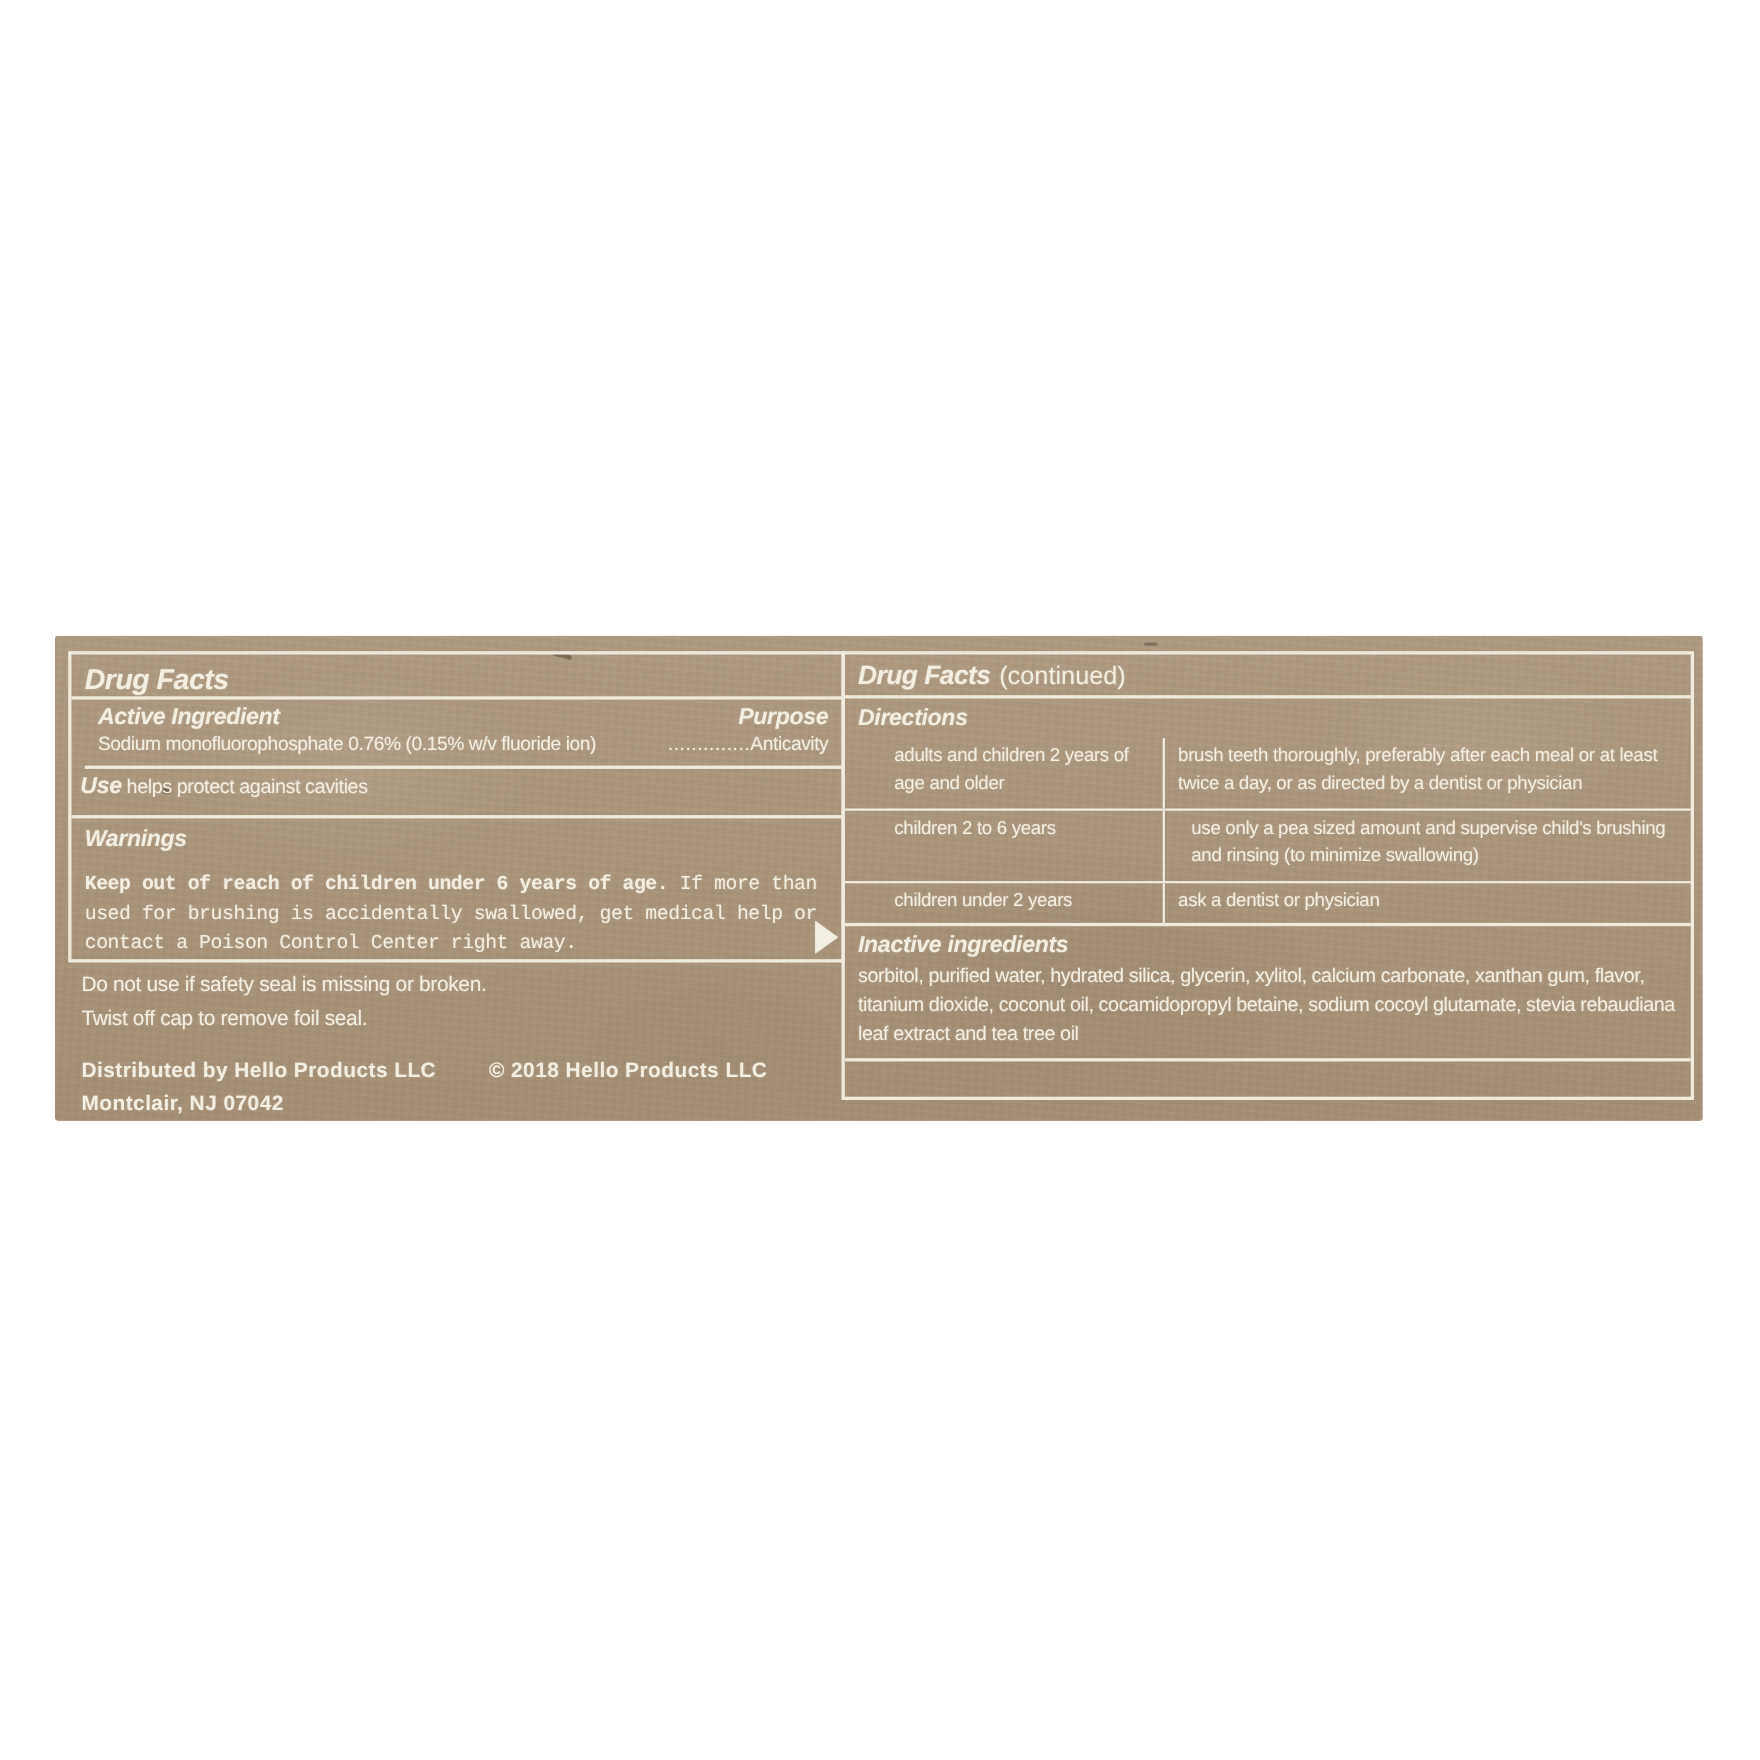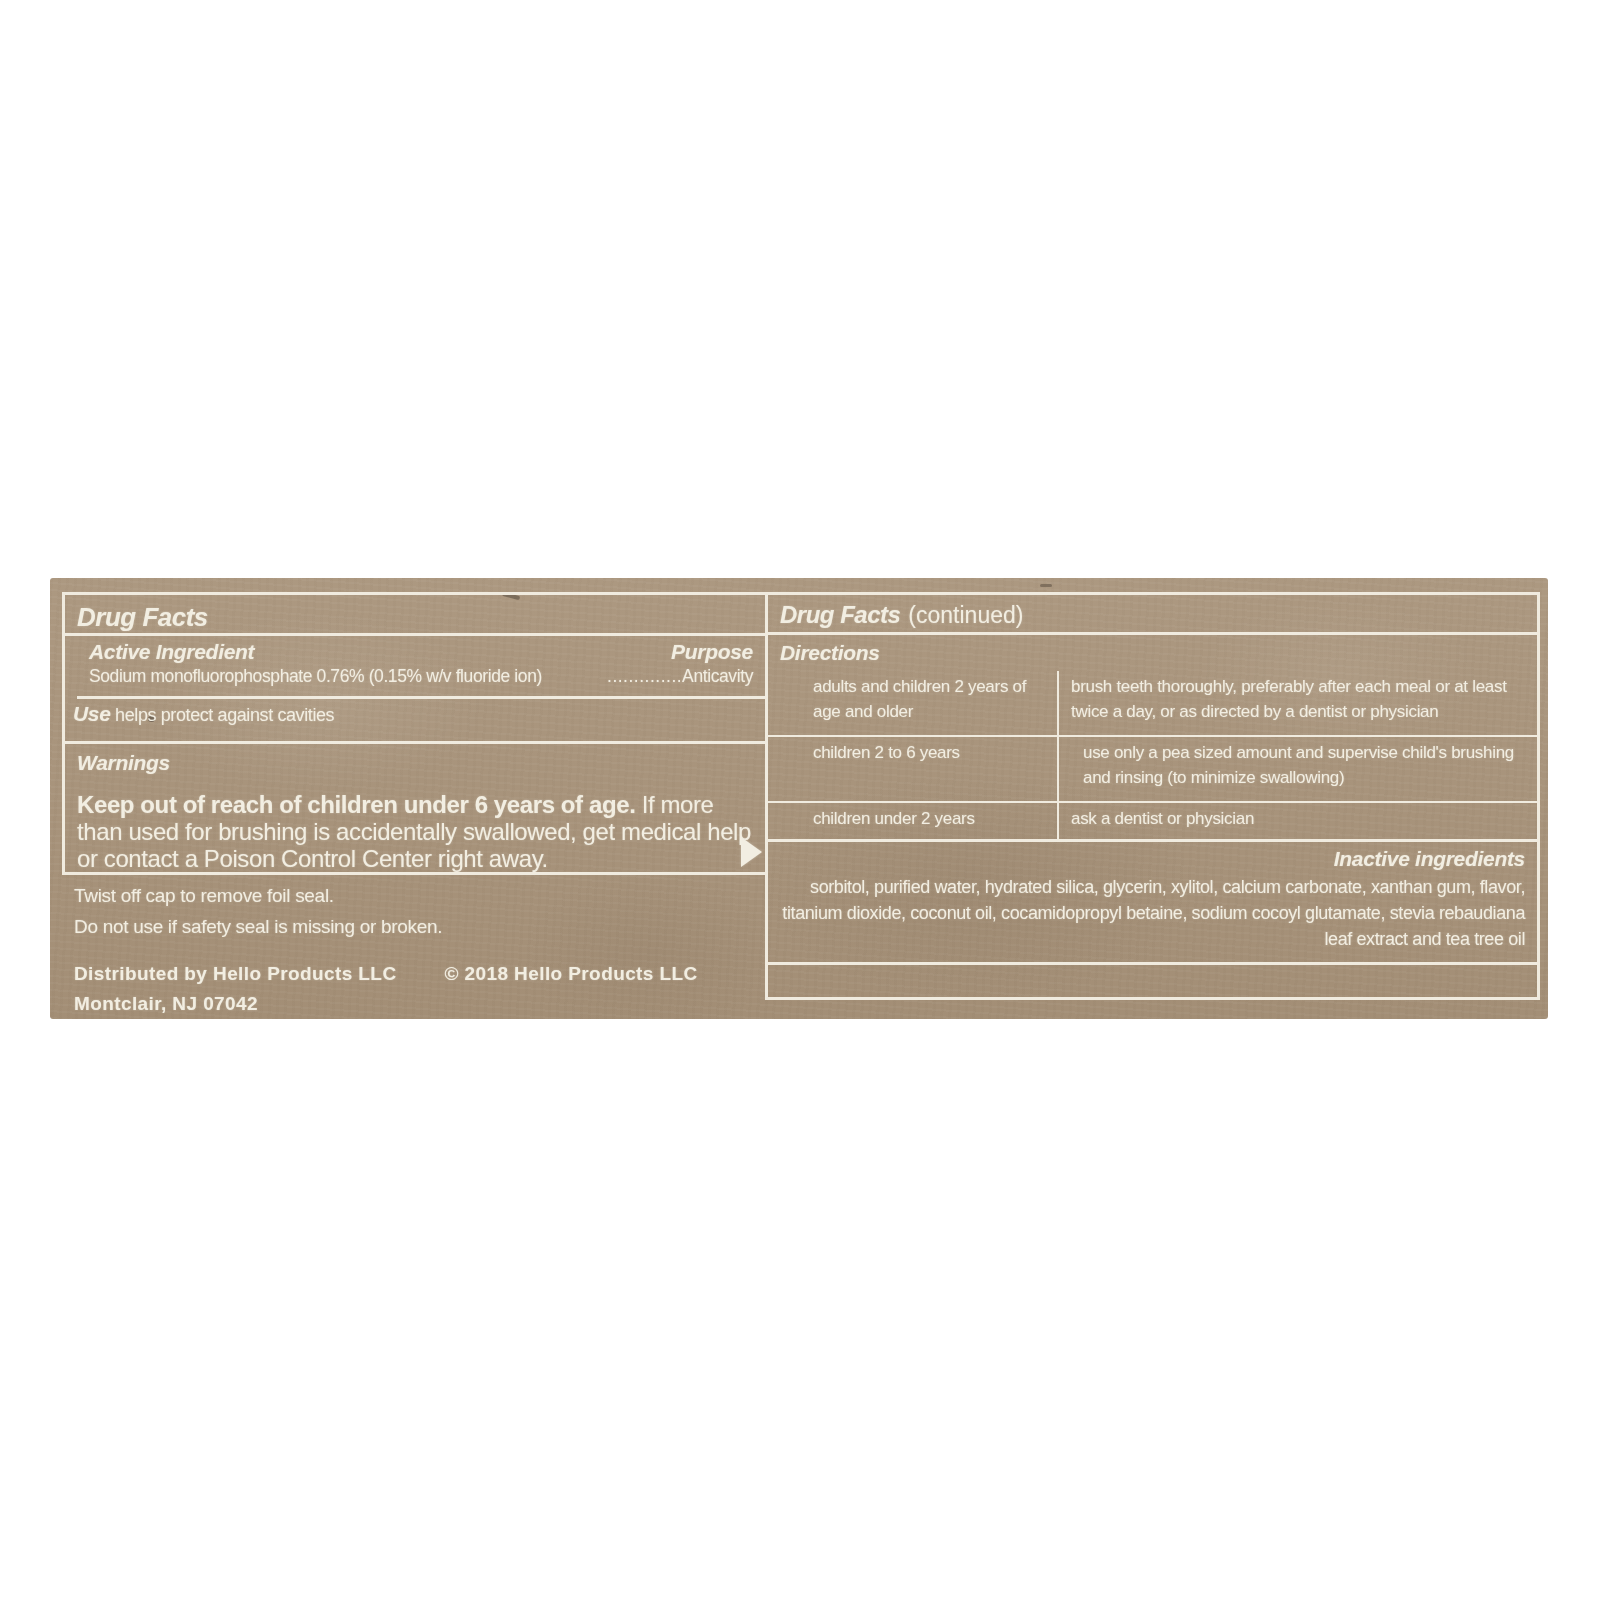--- a/index.html
+++ b/index.html
@@ -40,21 +40,21 @@
 
   
   .lb-header{height:43px;border-bottom:3px solid var(--line);padding:7px 12px 0;}
   .lb-ai{height:67px;border-bottom:3px solid var(--line);padding:4px 12px 0;margin-left:12px;}
   .lb-use{height:48px;border-bottom:3px solid var(--line);padding:3px 8px 0;}
   .lb-warn{flex:1;padding:7px 12px 0;position:relative;}
   .row-split{display:flex;justify-content:space-between;align-items:baseline;}
   .ai-line{display:flex;align-items:baseline;font-size:17.5px;letter-spacing:-0.4px;margin-top:2px;white-space:nowrap;}
   .ai-line .dots{flex:1;overflow:hidden;letter-spacing:0.5px;text-align:right;}
   .lb-use .body-txt,.lb-use .h2{display:inline;}
-  .warn-p{margin:16px 0 0;font-size:24px;letter-spacing:-0.4px;line-height:27px;}
+  .warn-p{margin:16px 0 0;font-size:18px;letter-spacing:-0.4px;line-height:27px;font-family:Liberation Mono, monospace;}
   .warn-p b{font-weight:bold;}
   .tri{
     position:absolute;right:3px;bottom:5px;width:0;height:0;
     border-top:15px solid transparent;border-bottom:15px solid transparent;
     border-left:21px solid var(--ink);
     filter:drop-shadow(0 0 1px rgba(250,246,236,0.4));
   }
 
   
   .free-left{
@@ -71,21 +71,21 @@
   .rb-directions{height:207px;border-bottom:3px solid var(--line);display:flex;flex-direction:column;}
   .rb-directions .h2{padding:6px 12px 0;height:36px;}
   .dtable{flex:1;display:flex;flex-direction:column;font-size:17px;letter-spacing:-0.3px;line-height:25px;}
   .drow{display:flex;flex:1;padding-left:33px;}
   .drow + .drow{border-top:2px solid var(--line);}
   .drow-1{flex:0 0 64px;}
   .drow-2{flex:0 0 66px;gap:12px;}
   .drow-3{flex:1;}
   .dcol1{width:258px;padding:3px 8px 0 12px;border-right:2px solid var(--line);}
   .dcol2{flex:1;padding:3px 6px 0 12px;}
-  .rb-inactive{height:123px;border-bottom:3px solid var(--line);padding:5px 12px 16px;text-align:right;}
+  .rb-inactive{height:123px;border-bottom:3px solid var(--line);padding:5px 12px 16px;}
   .rb-inactive .ing-text{font-size:18px;letter-spacing:-0.4px;line-height:26px;margin-top:3px;}
   .rb-questions{flex:1;padding:4px 12px 0;font-size:19px;letter-spacing:-0.3px;}
   .rb-questions .h2{display:inline;margin-right:8px;}
   .rb-questions span{display:inline;}
 
   
   .speck{position:absolute;background:#4c4136;border-radius:50%;}
   .speck.s1{left:98px;top:138px;width:7px;height:6px;opacity:0.65;}
   .speck.s2{left:452px;top:16px;width:18px;height:4px;border-radius:2px;transform:rotate(14deg);opacity:0.5;}
   .speck.s3{left:990px;top:6px;width:12px;height:3px;border-radius:2px;opacity:0.45;}
@@ -125,22 +125,22 @@
       <p class="warn-p">
         <b>Keep out of reach of children under 6 years of age.</b>
         <span>If more than used for brushing is accidentally swallowed, get medical help or contact a Poison Control Center right away.</span>
       </p>
       <span class="tri"></span>
     </div>
   </div>
 
   <div class="free-left">
     <div class="seal-lines">
+      <div>Do not use if safety seal is missing or broken.</div>
       <div>Twist off cap to remove foil seal.</div>
-      <div>Do not use if safety seal is missing or broken.</div>
     </div>
     <div class="dist">
       <div class="dist-row">
         <span>Distributed by Hello Products LLC</span>
         <span>© 2018 Hello Products LLC</span>
       </div>
       <div>Montclair, NJ 07042</div>
     </div>
   </div>
 

